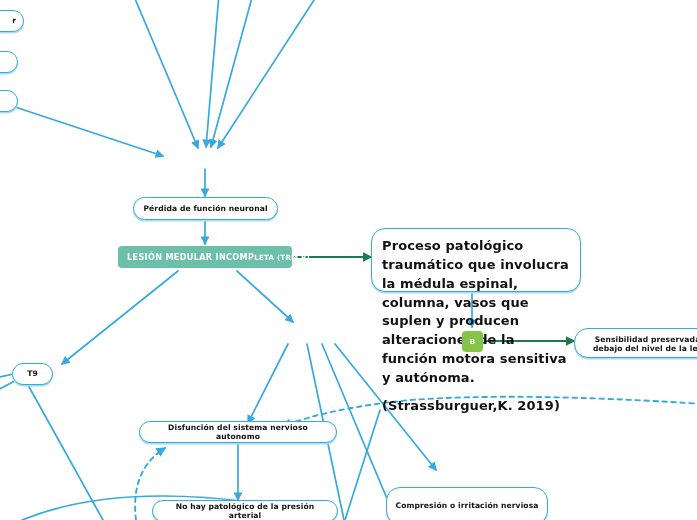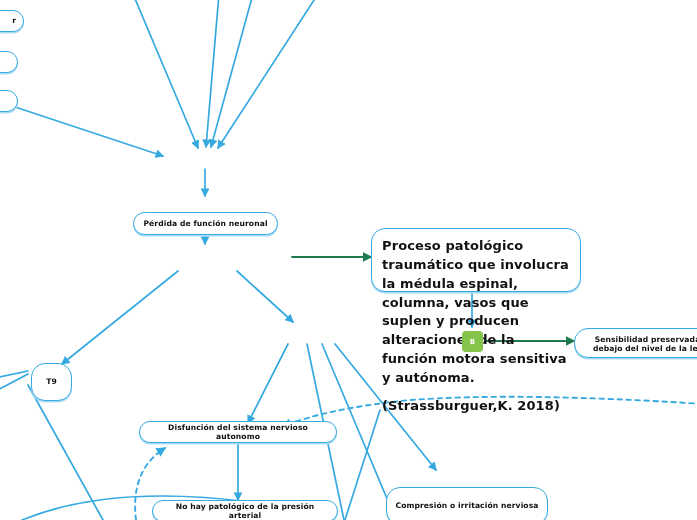--- a/index.html
+++ b/index.html
@@ -165,41 +165,45 @@
 
   <div class="node pill clip-right" style="left:-52px; top:51px; width:70px; height:22px;">
     <span></span>
   </div>
 
   <div class="node pill clip-right" style="left:-52px; top:90px; width:70px; height:22px;">
     <span></span>
   </div>
 
 
-  <div class="node pill" style="left:133px; top:212px; width:145px; height:23px;">
+  <div class="node pill" style="left:133px; top:197px; width:145px; height:23px;">
     <span>Pérdida de función neuronal</span>
   </div>
 
+  <div class="node green-bar" style="left:118px; top:246px; width:174px; height:22px;">
+    <span class="nowrapline">LESIÓN MEDULAR INCOMP</span>
+      <span class="overflow-tail">LETA (TRM B)</span>
+  </div>
 
   <div class="node textbox" style="left:371px; top:228px; width:210px; height:64px;">
     <span>Proceso patológico traumático que involucra la médula espinal, columna, vasos que suplen y producen alteraciones de la función motora sensitiva y autónoma.</span>
-    <span class="cite">(Strassburguer,K. 2018)</span>
+    <span class="cite">(Strassburguer,K. 2019)</span>
   </div>
 
   <div class="node green-square" style="left:462px; top:331px; width:21px; height:21px;">
     <span>B</span>
   </div>
 
   <div class="node pill clip-right" style="left:574px; top:328px; width:150px; height:30px; display:block; padding-top:6px; text-align:center;">
     <span>Sensibilidad preservada,</span><br>
     <span>debajo del nivel de la lesi</span>
   </div>
 
 
-  <div class="node pill" style="left:31px; top:363px; width:41px; height:38px;">
+  <div class="node pill" style="left:12px; top:363px; width:41px; height:22px;">
     <span>T9</span>
   </div>
 
   <div class="node pill" style="left:139px; top:421px; width:198px; height:22px;">
     <span>Disfunción del sistema nervioso autonomo</span>
   </div>
 
   <div class="node pill" style="left:152px; top:500px; width:186px; height:22px;">
     <span>No hay patológico de la presión arterial</span>
   </div>

